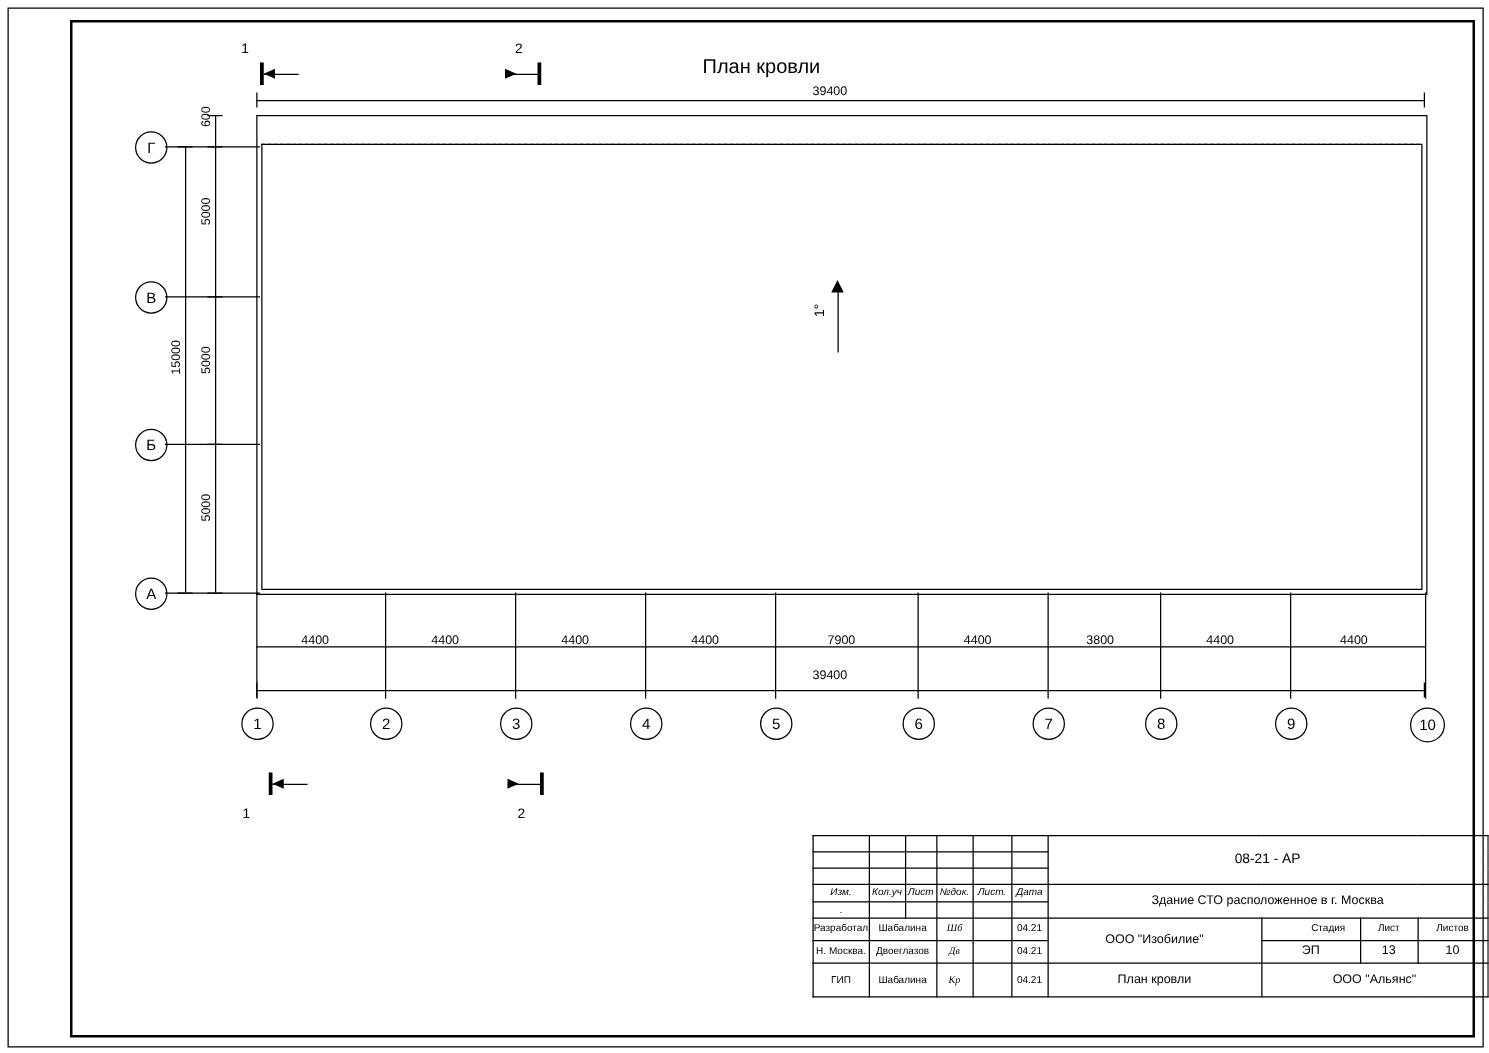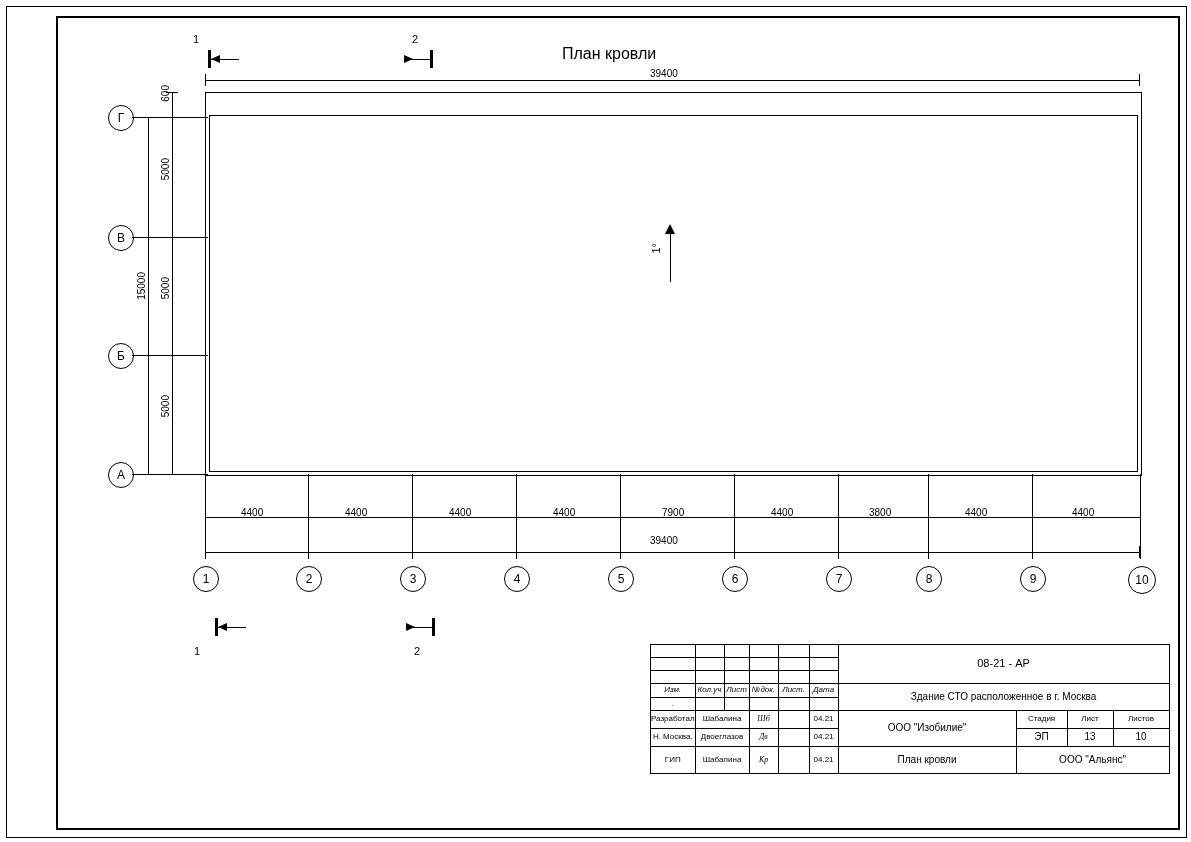--- a/index.html
+++ b/index.html
@@ -16,21 +16,21 @@
   .lbl-xxs{font-size:7.5px;font-style:italic;}
 
   .line-h{background:#000;height:1px;}
   .line-v{background:#000;width:1px;}
 
   .circ{border:1px solid #000;border-radius:50%;display:flex;align-items:center;justify-content:center;font-size:12px;background:#fff;}
 
   .vert{writing-mode:vertical-rl;transform:rotate(180deg);}
 
   
-  .tb{position:absolute;left:650px;top:644px;border-collapse:collapse;}
+  .tb{position:absolute;left:650px;top:668px;border-collapse:collapse;}
   .tb td{border:1px solid #000;padding:0;text-align:center;vertical-align:middle;font-size:8px;line-height:1.05;}
   .tb td.big{font-size:11px;}
   .tb td.mid{font-size:10px;}
   .sig{font-family:"Liberation Serif",serif;font-style:italic;font-size:11px;}
   .dimtxt{position:absolute;font-size:10px;}
 </style>
 </head>
 <body>
 
 <div id="sheet">
@@ -222,21 +222,21 @@
           <td></td>
           <td></td>
     </tr>
     <tr>
       <td class="lbl-xs" style="height:17px;">Разработал</td>
       <td colspan="2" class="lbl-xs">Шабалина</td>
       <td class="sig">Шб</td>
       <td class="sig"></td>
       <td class="lbl-xs">04.21</td>
       <td rowspan="2" colspan="2" class="mid" style="width:170px;">ООО "Изобилие"</td>
-      <td class="lbl-xs" style="width:50px;">Стадия</td>
+      <td class="lbl-xs" style="width:50px;padding-left:28px;">Стадия</td>
       <td class="lbl-xs" style="width:45px;">Лист</td>
       <td class="lbl-xs" style="width:55px;">Листов</td>
     </tr>
     <tr>
       <td class="lbl-xs" style="height:17px;">Н. Москва.</td>
       <td colspan="2" class="lbl-xs">Двоеглазов</td>
       <td class="sig">Дв</td>
       <td class="sig"></td>
       <td class="lbl-xs">04.21</td>
       <td class="mid">ЭП</td>

